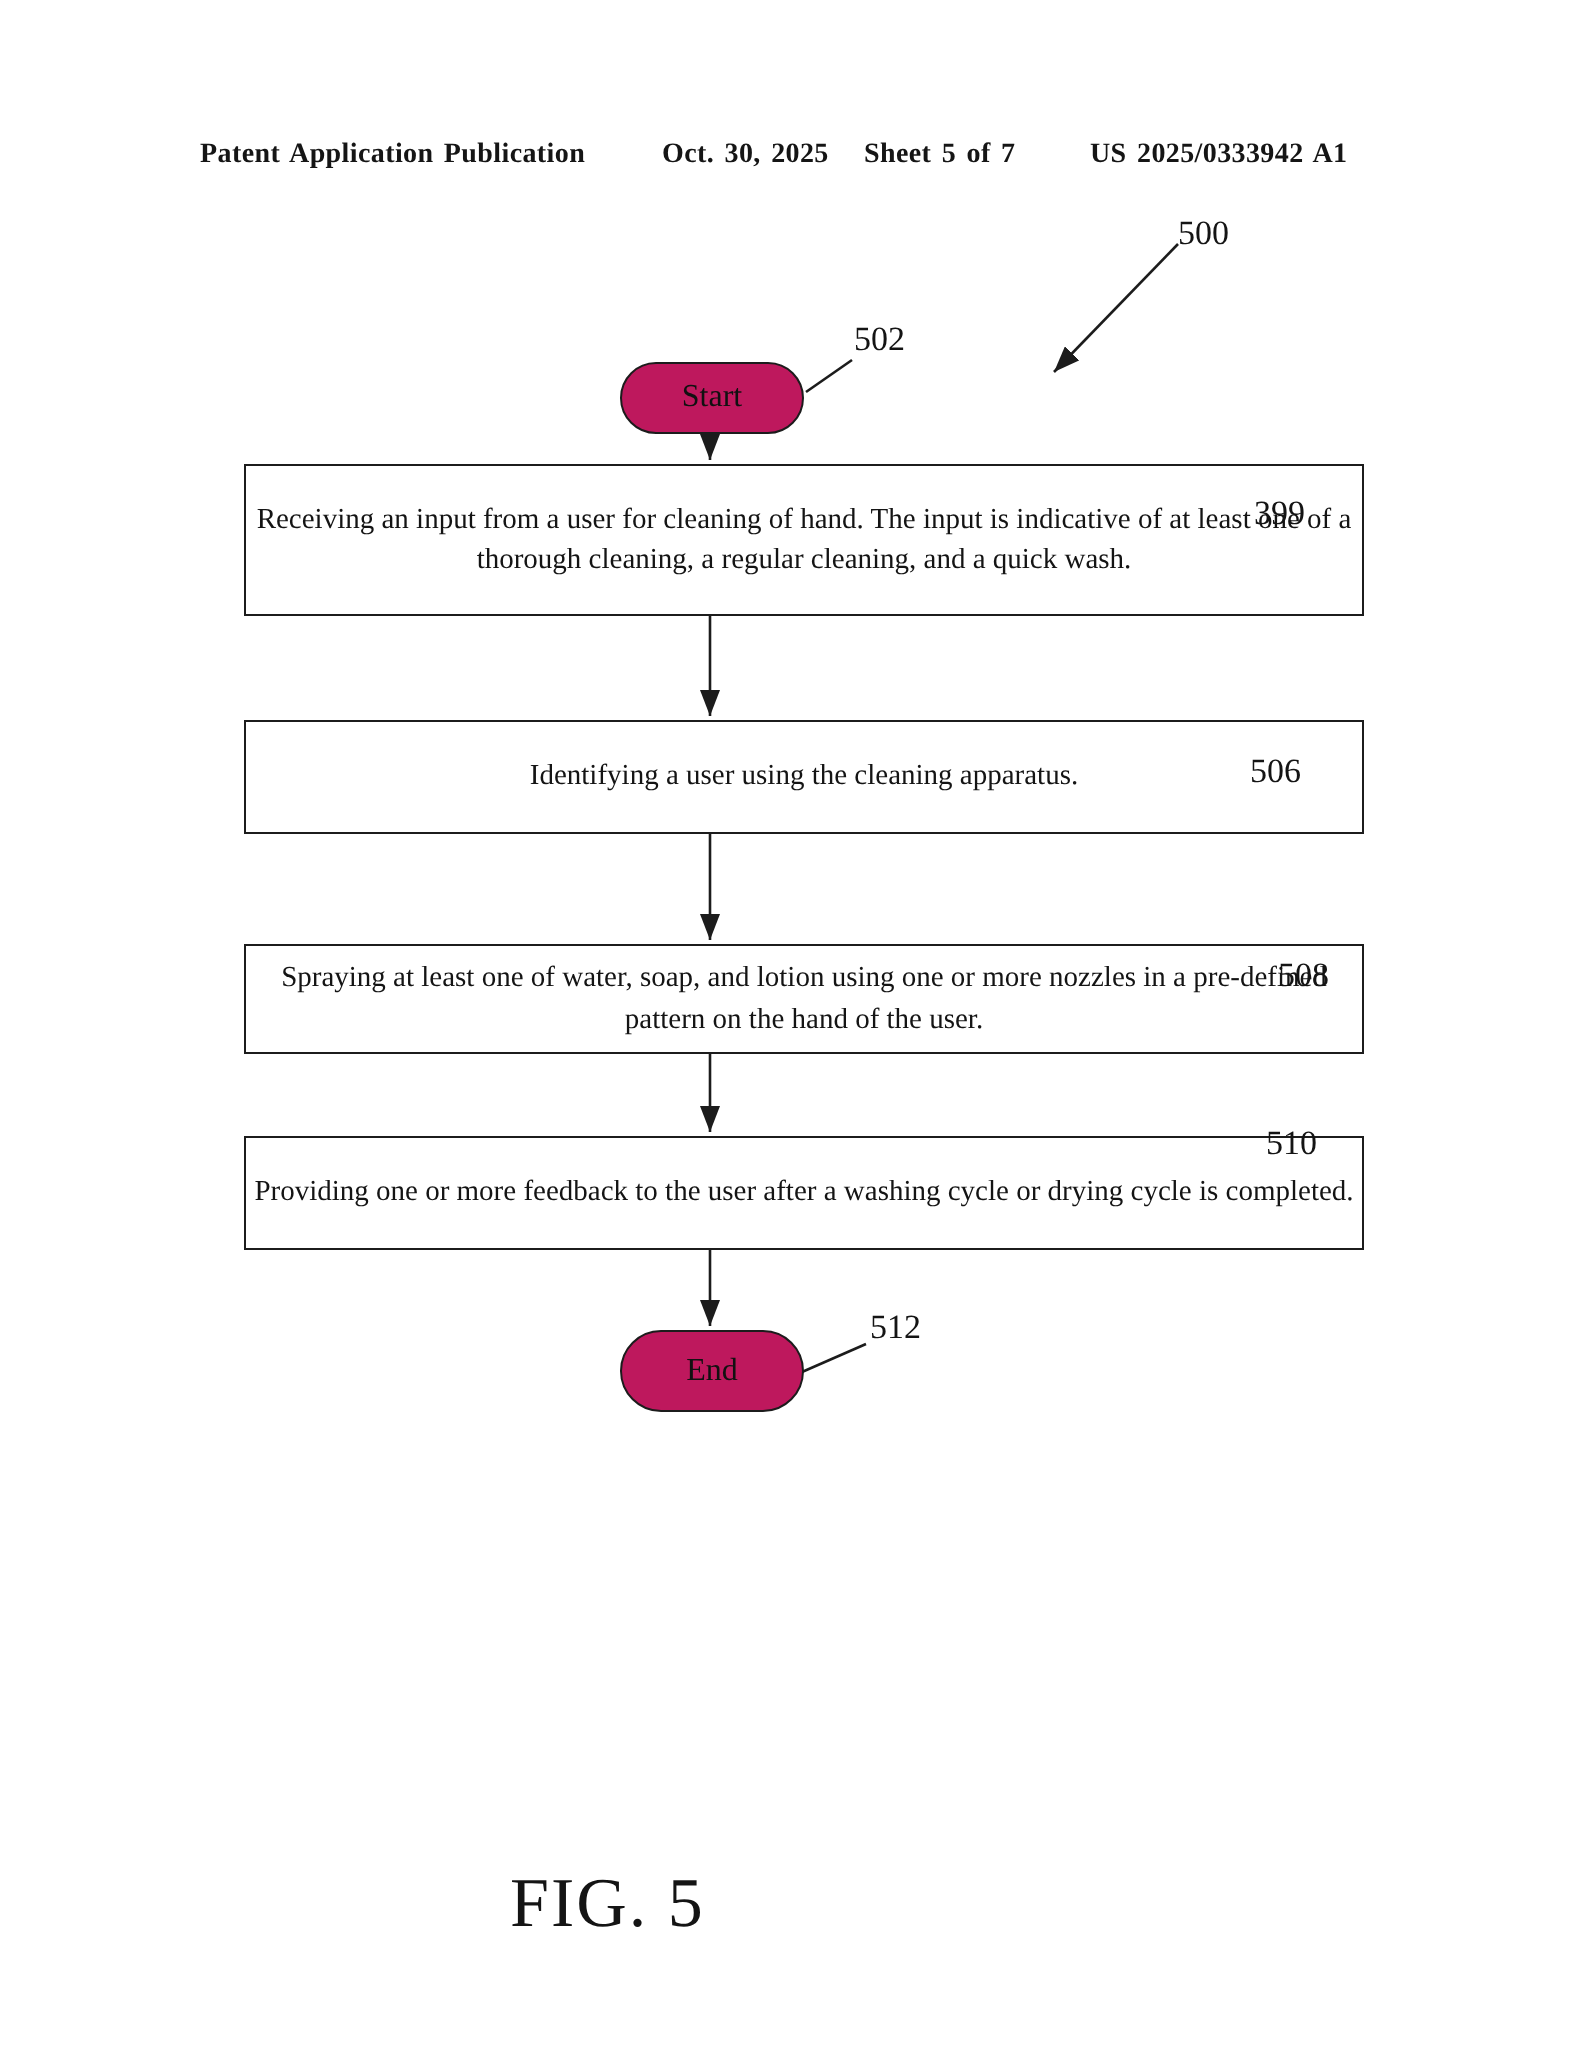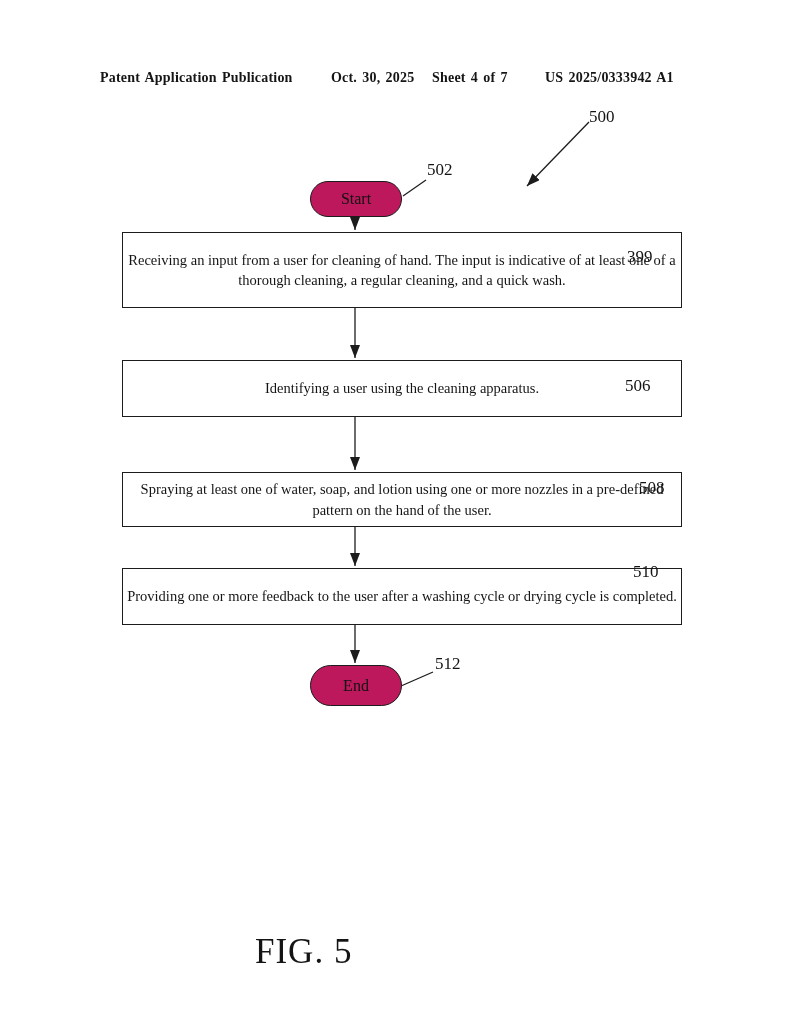--- a/index.html
+++ b/index.html
@@ -105,21 +105,21 @@
     color: #141414;
   }
 </style>
 </head>
 <body>
 
 <div class="page">
 
   <div class="header-text hdr-pub">Patent Application Publication</div>
   <div class="header-text hdr-date">Oct. 30, 2025</div>
-  <div class="header-text hdr-sheet">Sheet 4 of 7</div>
+  <div class="header-text hdr-sheet">Sheet 5 of 7</div>
   <div class="header-text hdr-patno">US 2025/0333942 A1</div>
 
   <svg class="connector-svg" viewBox="0 0 794 1024" xmlns="http://www.w3.org/2000/svg">
     <defs>
       <marker id="arrowhead" markerWidth="14" markerHeight="10" refX="13" refY="5" orient="auto" markerUnits="userSpaceOnUse">
         <path d="M0,0 L13,5 L0,10 Z" fill="#1c1c1c"></path>
       </marker>
     </defs>
     <line x1="589" y1="122" x2="527" y2="186" marker-end="url(#arrowhead)"></line>
     <line x1="403" y1="196" x2="426" y2="180"></line>

